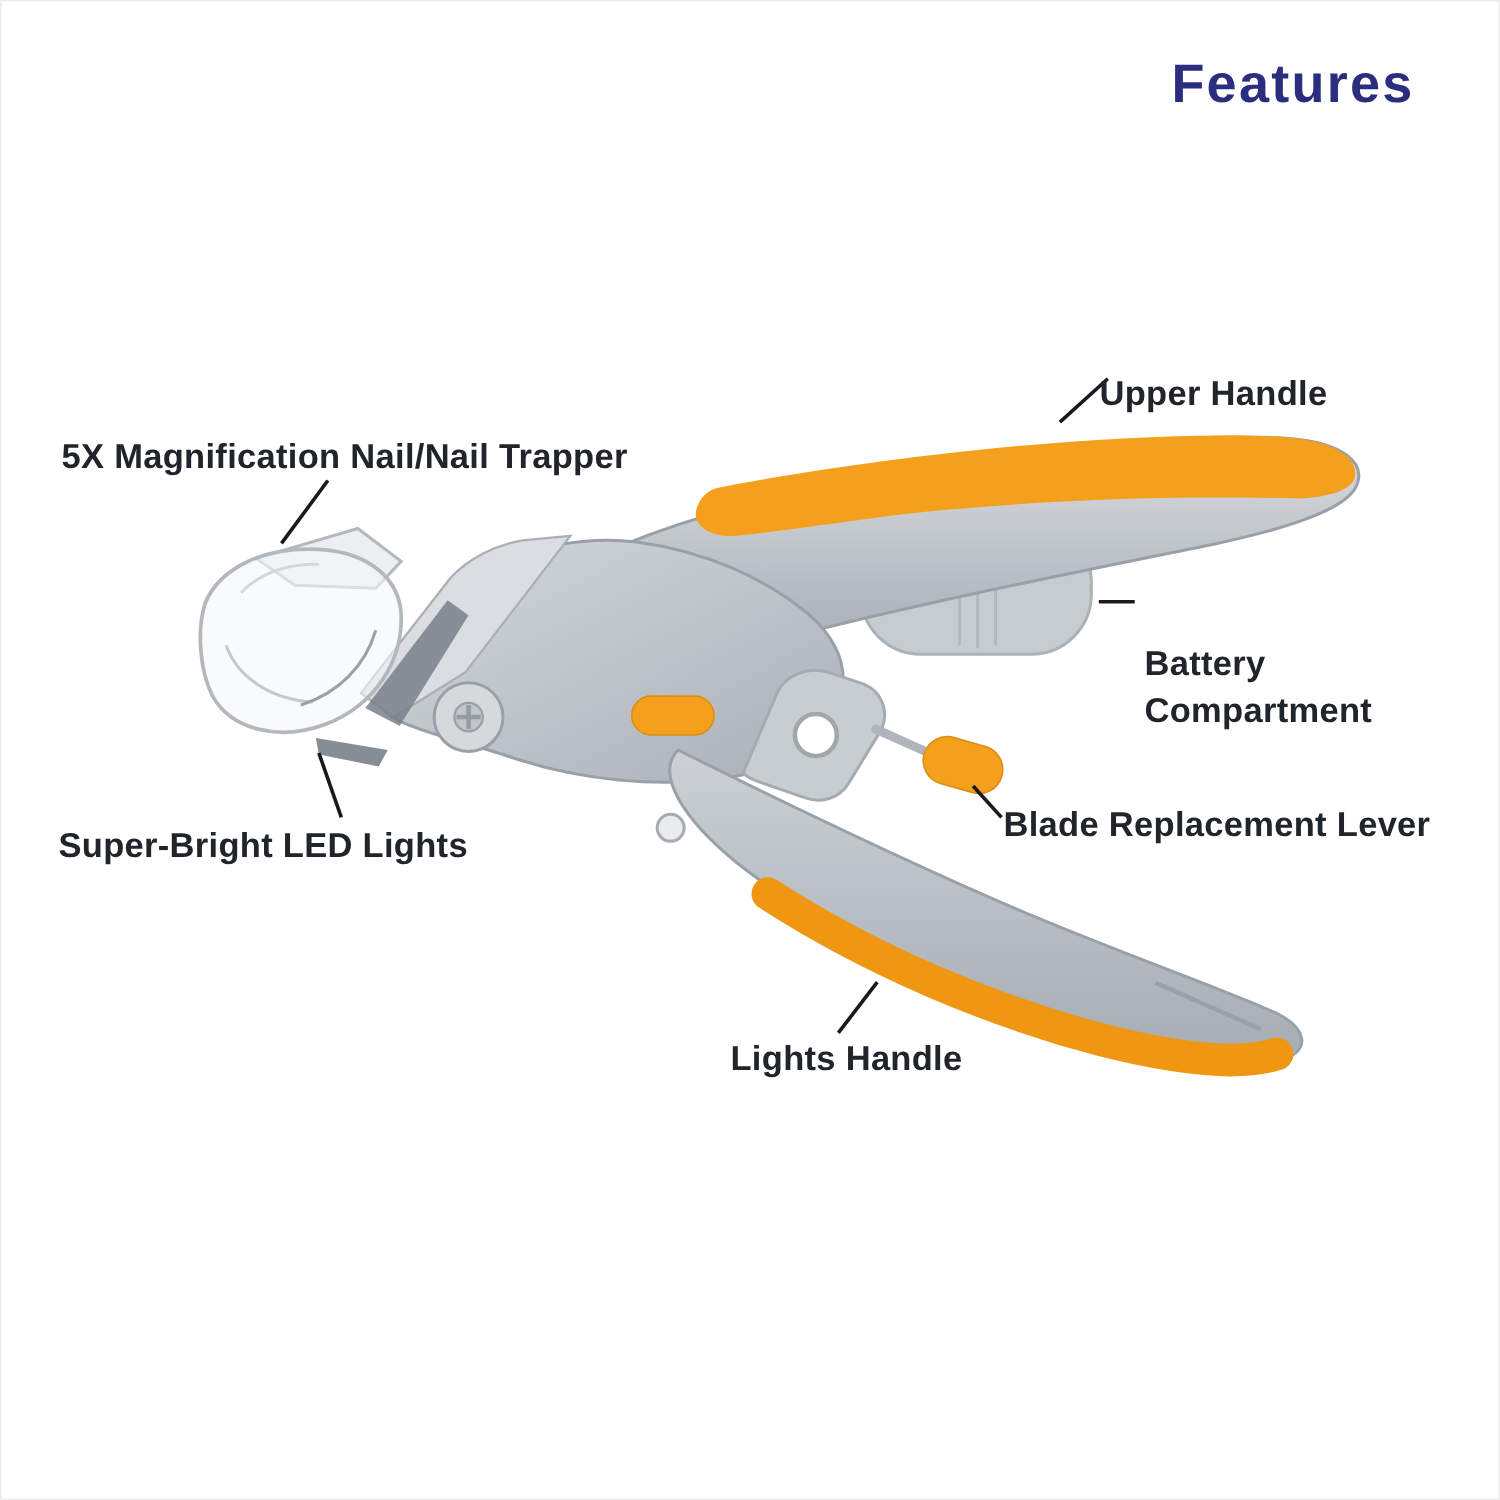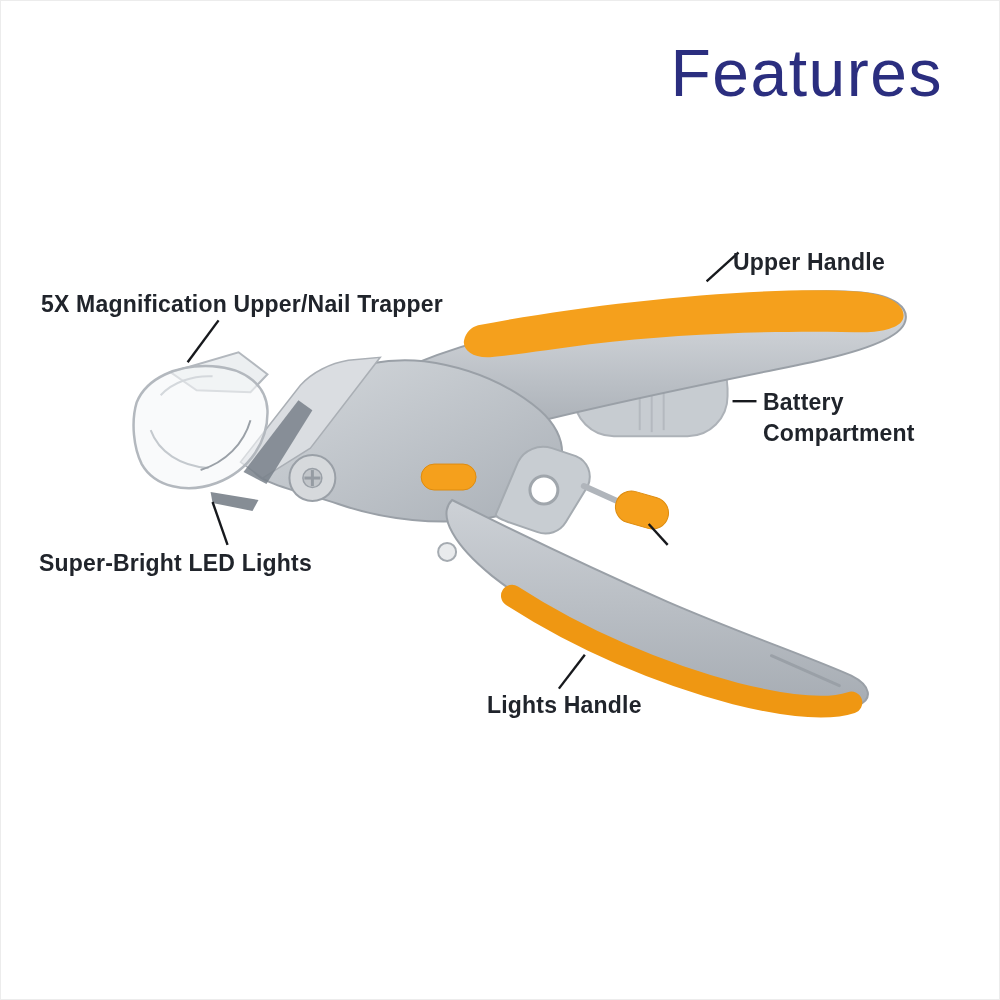--- a/index.html
+++ b/index.html
@@ -15,30 +15,30 @@
     width:1000px;height:1000px;
     background:#ffffff;
     border:1px solid #ececec;
     box-sizing:border-box;
     overflow:hidden;
     font-family:"Liberation Sans", sans-serif;
   }
   .art{position:absolute;left:0;top:0;width:100%;height:100%;}
   .title{
     position:absolute;top:34px;right:56px;
-    font-size:66px;font-weight:400;letter-spacing:1.5px;
+    font-size:36px;font-weight:700;letter-spacing:1.5px;
     color:var(--title-color);
   }
   .label{
     position:absolute;
     font-size:23px;font-weight:700;letter-spacing:0.2px;
     color:var(--label-text);
     white-space:nowrap;
   }
-  .label.wrap{white-space:normal;line-height:1.35;}
+  .label.wrap{white-space:normal;line-height:1.35;margin-top:40px;}
   .lbl-upper{left:732px;top:216px;margin-top:32px;}
   .lbl-lens{left:40px;top:290px;}
   .lbl-battery{left:762px;top:386px;width:185px;}
   .lbl-lever{left:668px;top:535px;}
   .lbl-led{left:38px;top:549px;}
   .lbl-lower{left:486px;top:691px;}
   .orange{fill:var(--accent-orange);stroke:#dd8c10;stroke-width:1;}
   .orange-band{fill:var(--accent-orange);stroke:none;}
   .orange-stroke{fill:none;stroke:var(--accent-orange-deep);stroke-width:22;stroke-linecap:round;}
   .leader{stroke:var(--leader-line);stroke-width:2.4;stroke-linecap:butt;fill:none;}
@@ -171,18 +171,19 @@
       <line class="leader" x1="733" y1="401" x2="757" y2="401"></line>
       <line class="leader" x1="668" y1="545" x2="649" y2="524"></line>
       <line class="leader" x1="212" y1="502" x2="227" y2="545"></line>
       <line class="leader" x1="559" y1="689" x2="585" y2="655"></line>
     </g>
   </svg>
 
   <div class="title">Features</div>
 
   <div class="label lbl-upper">Upper Handle</div>
-  <div class="label lbl-lens">5X Magnification Upper/Nail Trapper</div>
+  <div class="label lbl-lens">5X Magnification Nail/Nail Trapper</div>
   <div class="label wrap lbl-battery">Battery Compartment</div>
+  <div class="label lbl-lever">Blade Replacement Lever</div>
   <div class="label lbl-led">Super-Bright LED Lights</div>
   <div class="label lbl-lower">Lights Handle</div>
 
 </div>
 
 </body></html>

